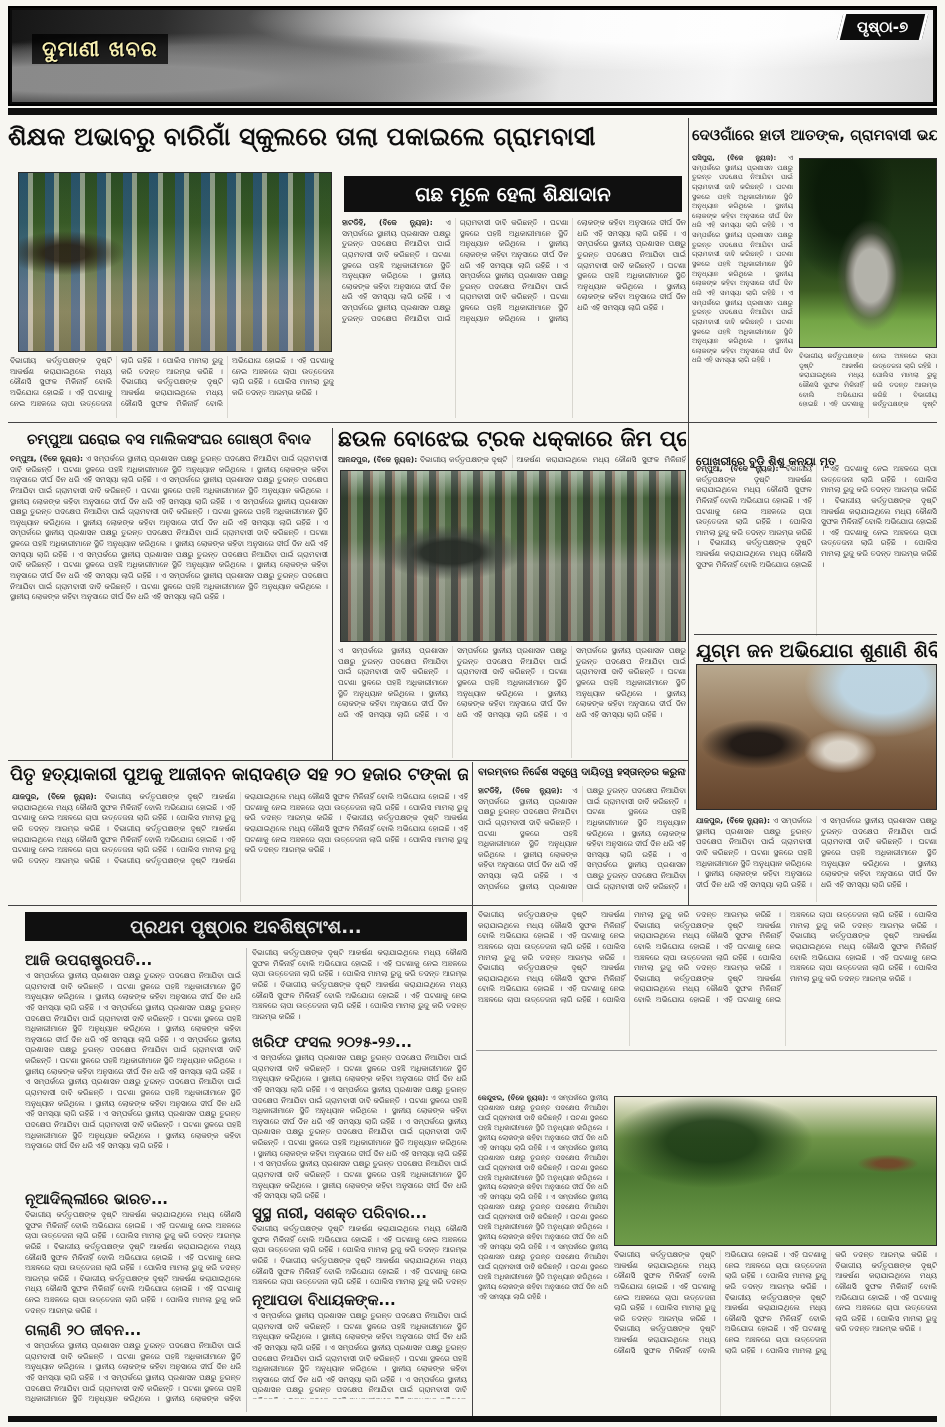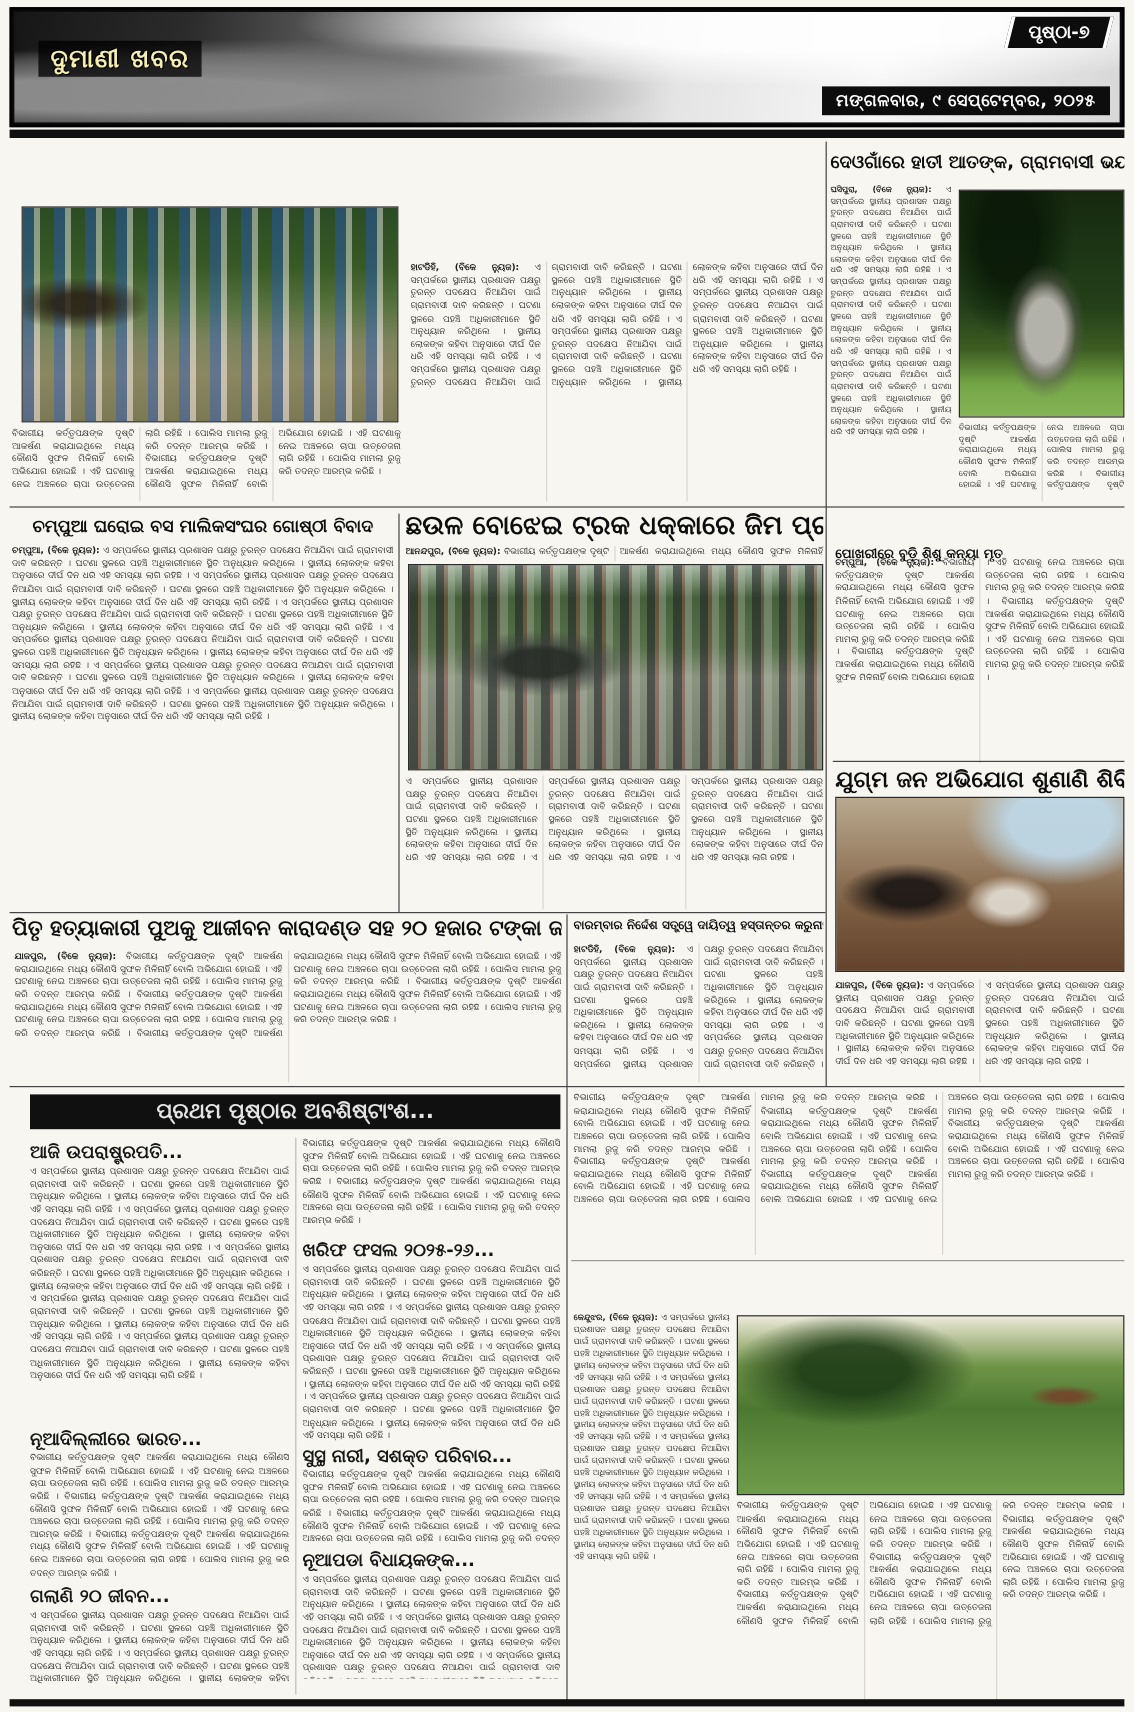--- a/index.html
+++ b/index.html
@@ -107,25 +107,26 @@
 </style>
 </head>
 <body>
 
 <div class="page">
 
   <div class="masthead">
     <div class="masthead-art"></div>
     <div class="brand">ଦୁମାଣୀ ଖବର</div>
     <div class="page-box"><span>ପୃଷ୍ଠା-୭</span></div>
-    <div class="date-box">ମଙ୍ଗଳବାର, ୯ ସେପ୍ଟେମ୍ବର, ୨୦୨୫</div>
   </div>
   <div class="rule-top"></div>
 
+  <div class="hl" id="h-school">ଶିକ୍ଷକ ଅଭାବରୁ ବାରିଗାଁ ସ୍କୁଲରେ ତାଲା ପକାଇଲେ ଗ୍ରାମବାସୀ</div>
   <div class="photo photo-school" style="left:18px; top:172px; width:314px; height:180px;"></div>
+  <div class="subhead-box">ଗଛ ମୂଳେ ହେଲା ଶିକ୍ଷାଦାନ</div>
   <div class="body" style="left:342px; top:218px; width:344px; height:200px; column-count:3;">
     <span class="dl">ହାଟଡିହି, (ବିକେ ନ୍ୟୁଜ):</span>
     <span>ଏ ସମ୍ପର୍କରେ ସ୍ଥାନୀୟ ପ୍ରଶାସନ ପକ୍ଷରୁ ତୁରନ୍ତ ପଦକ୍ଷେପ ନିଆଯିବା ପାଇଁ ଗ୍ରାମବାସୀ ଦାବି କରିଛନ୍ତି । ଘଟଣା ସ୍ଥଳରେ ପହଞ୍ଚି ଅଧିକାରୀମାନେ ସ୍ଥିତି ଅନୁଧ୍ୟାନ କରିଥିଲେ । ସ୍ଥାନୀୟ ଲୋକଙ୍କ କହିବା ଅନୁସାରେ ଦୀର୍ଘ ଦିନ ଧରି ଏହି ସମସ୍ୟା ଲାଗି ରହିଛି । ଏ ସମ୍ପର୍କରେ ସ୍ଥାନୀୟ ପ୍ରଶାସନ ପକ୍ଷରୁ ତୁରନ୍ତ ପଦକ୍ଷେପ ନିଆଯିବା ପାଇଁ ଗ୍ରାମବାସୀ ଦାବି କରିଛନ୍ତି । ଘଟଣା ସ୍ଥଳରେ ପହଞ୍ଚି ଅଧିକାରୀମାନେ ସ୍ଥିତି ଅନୁଧ୍ୟାନ କରିଥିଲେ । ସ୍ଥାନୀୟ ଲୋକଙ୍କ କହିବା ଅନୁସାରେ ଦୀର୍ଘ ଦିନ ଧରି ଏହି ସମସ୍ୟା ଲାଗି ରହିଛି । ଏ ସମ୍ପର୍କରେ ସ୍ଥାନୀୟ ପ୍ରଶାସନ ପକ୍ଷରୁ ତୁରନ୍ତ ପଦକ୍ଷେପ ନିଆଯିବା ପାଇଁ ଗ୍ରାମବାସୀ ଦାବି କରିଛନ୍ତି । ଘଟଣା ସ୍ଥଳରେ ପହଞ୍ଚି ଅଧିକାରୀମାନେ ସ୍ଥିତି ଅନୁଧ୍ୟାନ କରିଥିଲେ । ସ୍ଥାନୀୟ ଲୋକଙ୍କ କହିବା ଅନୁସାରେ ଦୀର୍ଘ ଦିନ ଧରି ଏହି ସମସ୍ୟା ଲାଗି ରହିଛି । ଏ ସମ୍ପର୍କରେ ସ୍ଥାନୀୟ ପ୍ରଶାସନ ପକ୍ଷରୁ ତୁରନ୍ତ ପଦକ୍ଷେପ ନିଆଯିବା ପାଇଁ ଗ୍ରାମବାସୀ ଦାବି କରିଛନ୍ତି । ଘଟଣା ସ୍ଥଳରେ ପହଞ୍ଚି ଅଧିକାରୀମାନେ ସ୍ଥିତି ଅନୁଧ୍ୟାନ କରିଥିଲେ । ସ୍ଥାନୀୟ ଲୋକଙ୍କ କହିବା ଅନୁସାରେ ଦୀର୍ଘ ଦିନ ଧରି ଏହି ସମସ୍ୟା ଲାଗି ରହିଛି ।</span>
   </div>
   <div class="body" style="left:10px; top:356px; width:324px; height:62px; column-count:3;">
     <span>ବିଭାଗୀୟ କର୍ତ୍ତୃପକ୍ଷଙ୍କ ଦୃଷ୍ଟି ଆକର୍ଷଣ କରାଯାଇଥିଲେ ମଧ୍ୟ କୌଣସି ସୁଫଳ ମିଳିନାହିଁ ବୋଲି ଅଭିଯୋଗ ହୋଇଛି । ଏହି ଘଟଣାକୁ ନେଇ ଅଞ୍ଚଳରେ ଚାପା ଉତ୍ତେଜନା ଲାଗି ରହିଛି । ପୋଲିସ ମାମଲା ରୁଜୁ କରି ତଦନ୍ତ ଆରମ୍ଭ କରିଛି । ବିଭାଗୀୟ କର୍ତ୍ତୃପକ୍ଷଙ୍କ ଦୃଷ୍ଟି ଆକର୍ଷଣ କରାଯାଇଥିଲେ ମଧ୍ୟ କୌଣସି ସୁଫଳ ମିଳିନାହିଁ ବୋଲି ଅଭିଯୋଗ ହୋଇଛି । ଏହି ଘଟଣାକୁ ନେଇ ଅଞ୍ଚଳରେ ଚାପା ଉତ୍ତେଜନା ଲାଗି ରହିଛି । ପୋଲିସ ମାମଲା ରୁଜୁ କରି ତଦନ୍ତ ଆରମ୍ଭ କରିଛି ।</span>
   </div>
 
   <div class="hl" id="h-elephant">ଦେଓଗାଁରେ ହାତୀ ଆତଙ୍କ, ଗ୍ରାମବାସୀ ଭୟଭୀତ</div>
   <div class="body" style="left:692px; top:154px; width:101px; height:264px; font-size:6.8px;">

